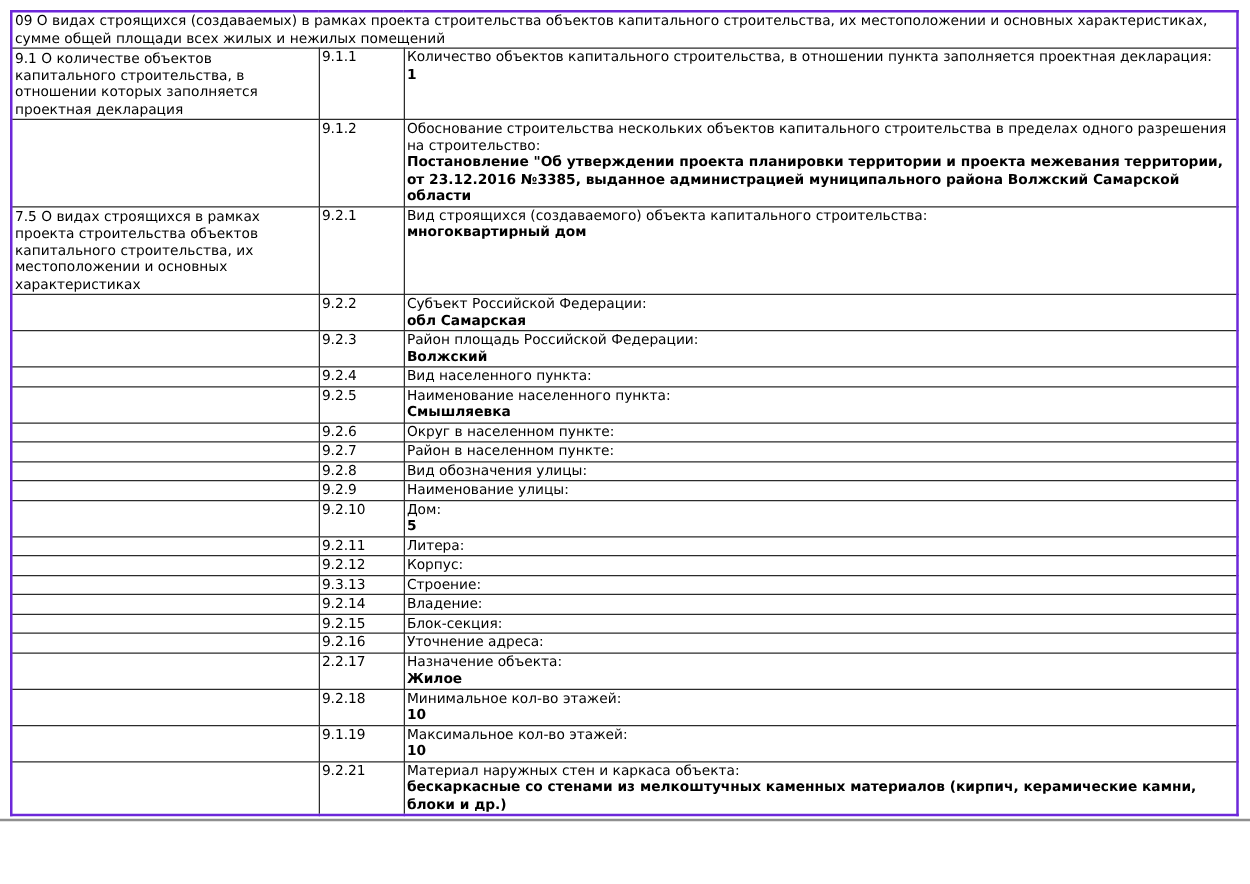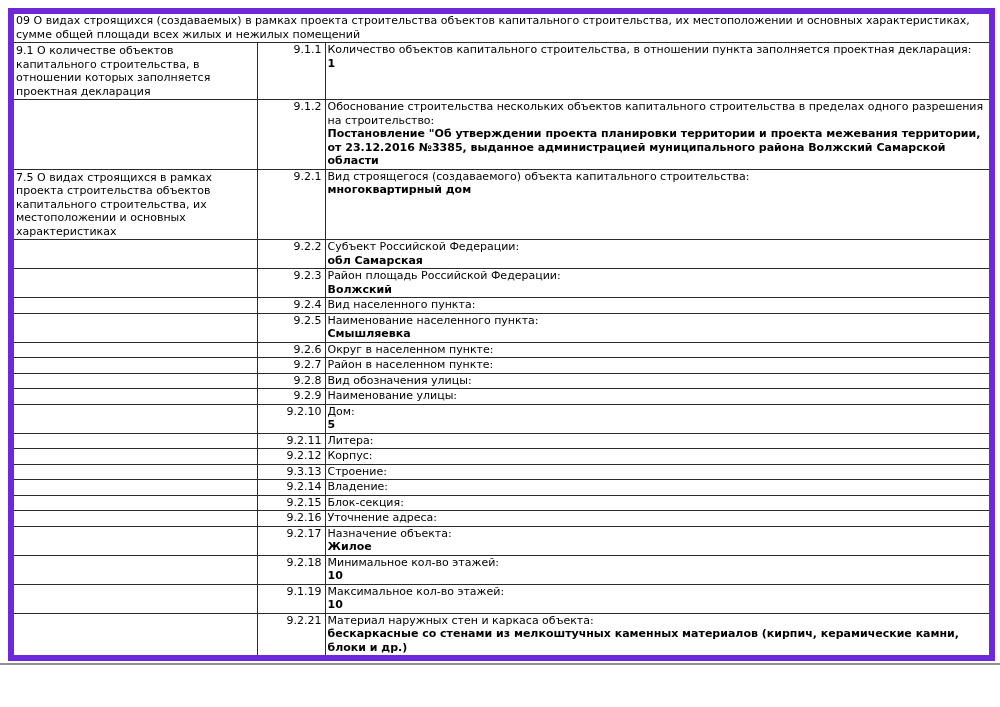--- a/index.html
+++ b/index.html
@@ -16,37 +16,36 @@
     font-size: 11px;
     color: #000000;
     box-sizing: border-box;
     padding: 8px 0 0 8px;
     overflow: hidden;
   }
   table.decl-table {
     border-collapse: collapse;
     table-layout: fixed;
     width: 981px;
-    border: 6px solid #6d28d9;
+    border: 2px solid #6d28d9;
   }
   table.decl-table td {
     border: 1px solid #2b2b2b;
     vertical-align: top;
     padding: 0 3px 1px 2px;
     line-height: 13.5px;
     overflow: hidden;
     word-wrap: break-word;
   }
   td.header-cell {
     padding-top: 1px;
     padding-bottom: 2px;
   }
   td.cell-code {
     vertical-align: middle;
-    text-align: right;
   }
   .field-value {
     font-weight: bold;
   }
   .section-label {
     padding-top: 1px;
   }
   .page-divider {
     width: 1000px;
     height: 2px;
@@ -87,21 +86,21 @@
             <div class="field-label">Обоснование строительства нескольких объектов капитального строительства в пределах одного разрешения на строительство:</div>
             <div class="field-value">Постановление "Об утверждении проекта планировки территории и проекта межевания территории, от 23.12.2016 №3385, выданное администрацией муниципального района Волжский Самарской области</div>
           </td>
         </tr>
         <tr>
           <td class="cell-left">
             <div class="section-label">7.5 О видах строящихся в рамках проекта строительства объектов капитального строительства, их местоположении и основных характеристиках</div>
           </td>
           <td class="cell-code"><span>9.2.1</span></td>
           <td class="cell-content">
-            <div class="field-label">Вид строящегося (создаваемого) объекта капитального строительства:</div>
+            <div class="field-label">Вид строящихся (создаваемого) объекта капитального строительства:</div>
             <div class="field-value">многоквартирный дом</div>
           </td>
         </tr>
         <tr>
           <td class="cell-left"></td>
           <td class="cell-code"><span>9.2.2</span></td>
           <td class="cell-content">
             <div class="field-label">Субъект Российской Федерации:</div>
             <div class="field-value">обл Самарская</div>
           </td>
@@ -202,21 +201,21 @@
         </tr>
         <tr>
           <td class="cell-left"></td>
           <td class="cell-code"><span>9.2.16</span></td>
           <td class="cell-content">
             <div class="field-label">Уточнение адреса:</div>
           </td>
         </tr>
         <tr>
           <td class="cell-left"></td>
-          <td class="cell-code"><span>9.2.17</span></td>
+          <td class="cell-code"><span>2.2.17</span></td>
           <td class="cell-content">
             <div class="field-label">Назначение объекта:</div>
             <div class="field-value">Жилое</div>
           </td>
         </tr>
         <tr>
           <td class="cell-left"></td>
           <td class="cell-code"><span>9.2.18</span></td>
           <td class="cell-content">
             <div class="field-label">Минимальное кол-во этажей:</div>

